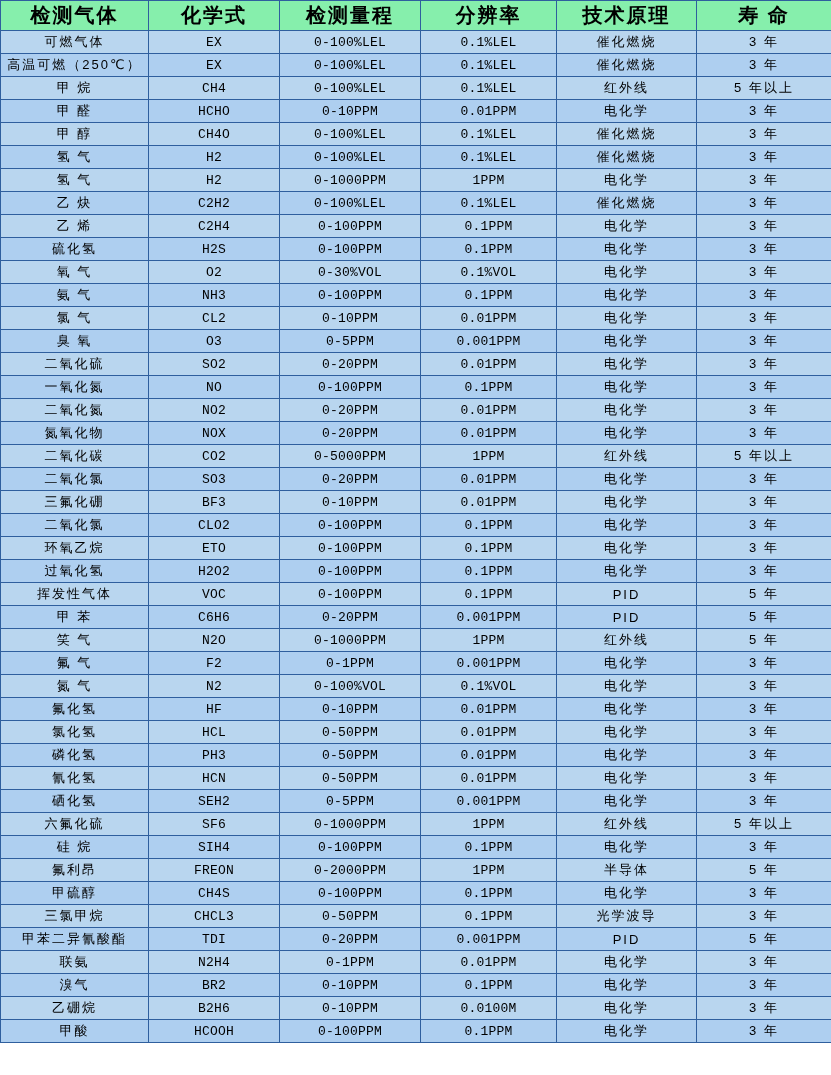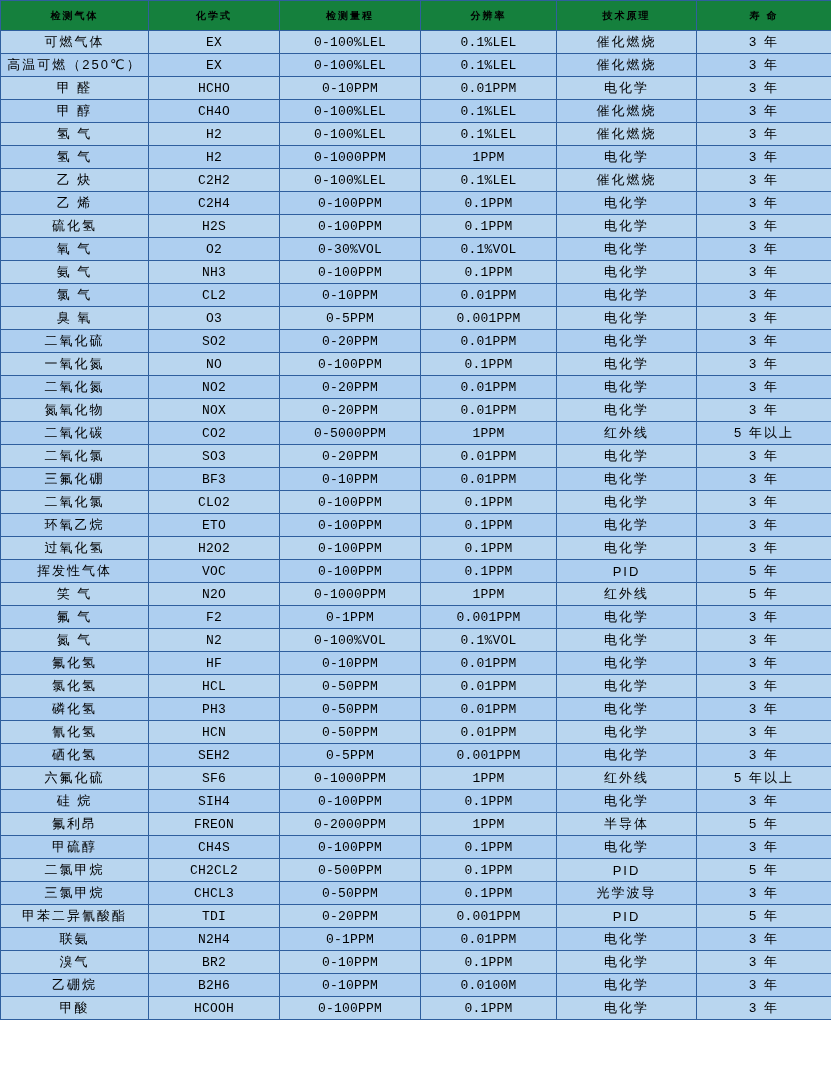--- a/index.html
+++ b/index.html
@@ -27,23 +27,23 @@
   table.gas-table td {
     border: 1px solid #2f5f9e;
     text-align: center;
     vertical-align: middle;
     color: #000000;
     padding: 0;
     overflow: hidden;
     white-space: nowrap;
   }
   table.gas-table thead th {
-    background: #15803d;
+    background: #86efac;
     height: 29px;
-    font-size: 10px;
+    font-size: 20px;
     font-weight: bold;
     letter-spacing: 2px;
     margin-left: 24px;
   }
   table.gas-table tbody td {
     height: 22px;
     font-size: 13px;
     background: #b9d6ef;
   }
   table.gas-table tbody tr:nth-child(even) td {
@@ -92,20 +92,28 @@
       </tr>
       <tr>
         <td class="cn">高温可燃（250℃）</td>
         <td class="mono">EX</td>
         <td class="mono">0-100%LEL</td>
         <td class="mono">0.1%LEL</td>
         <td class="cn">催化燃烧</td>
         <td class="cn">3 年</td>
       </tr>
       <tr>
+        <td class="cn">甲 烷</td>
+        <td class="mono">CH4</td>
+        <td class="mono">0-100%LEL</td>
+        <td class="mono">0.1%LEL</td>
+        <td class="cn">红外线</td>
+        <td class="cn">5 年以上</td>
+      </tr>
+      <tr>
         <td class="cn">甲 醛</td>
         <td class="mono">HCHO</td>
         <td class="mono">0-10PPM</td>
         <td class="mono">0.01PPM</td>
         <td class="cn">电化学</td>
         <td class="cn">3 年</td>
       </tr>
       <tr>
         <td class="cn">甲 醇</td>
         <td class="mono">CH4O</td>
@@ -268,20 +276,28 @@
       </tr>
       <tr>
         <td class="cn">挥发性气体</td>
         <td class="mono">VOC</td>
         <td class="mono">0-100PPM</td>
         <td class="mono">0.1PPM</td>
         <td class="cn">PID</td>
         <td class="cn">5 年</td>
       </tr>
       <tr>
+        <td class="cn">甲 苯</td>
+        <td class="mono">C6H6</td>
+        <td class="mono">0-20PPM</td>
+        <td class="mono">0.001PPM</td>
+        <td class="cn">PID</td>
+        <td class="cn">5 年</td>
+      </tr>
+      <tr>
         <td class="cn">笑 气</td>
         <td class="mono">N2O</td>
         <td class="mono">0-1000PPM</td>
         <td class="mono">1PPM</td>
         <td class="cn">红外线</td>
         <td class="cn">5 年</td>
       </tr>
       <tr>
         <td class="cn">氟 气</td>
         <td class="mono">F2</td>
@@ -364,28 +380,20 @@
       </tr>
       <tr>
         <td class="cn">甲硫醇</td>
         <td class="mono">CH4S</td>
         <td class="mono">0-100PPM</td>
         <td class="mono">0.1PPM</td>
         <td class="cn">电化学</td>
         <td class="cn">3 年</td>
       </tr>
       <tr>
-        <td class="cn">二氯甲烷</td>
-        <td class="mono">CH2CL2</td>
-        <td class="mono">0-500PPM</td>
-        <td class="mono">0.1PPM</td>
-        <td class="cn">PID</td>
-        <td class="cn">5 年</td>
-      </tr>
-      <tr>
         <td class="cn">三氯甲烷</td>
         <td class="mono">CHCL3</td>
         <td class="mono">0-50PPM</td>
         <td class="mono">0.1PPM</td>
         <td class="cn">光学波导</td>
         <td class="cn">3 年</td>
       </tr>
       <tr>
         <td class="cn">甲苯二异氰酸酯</td>
         <td class="mono">TDI</td>

